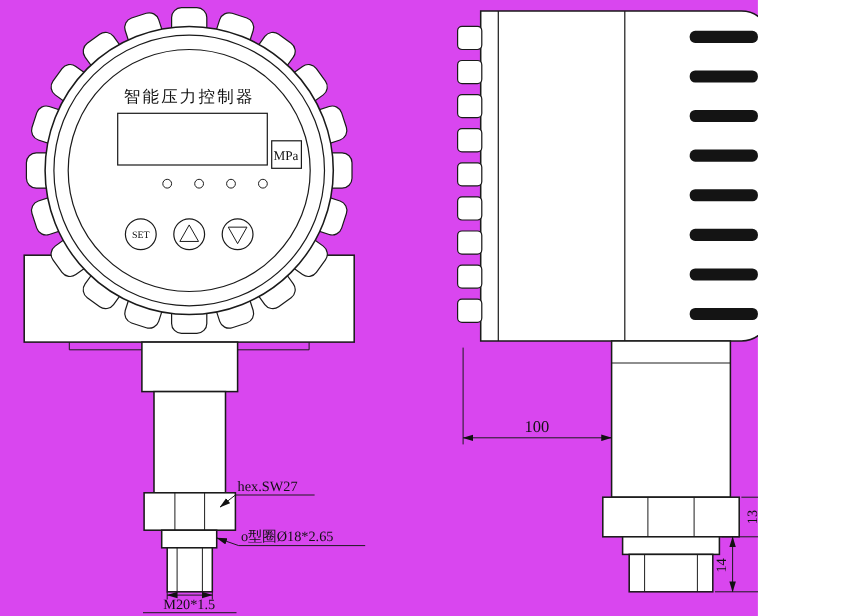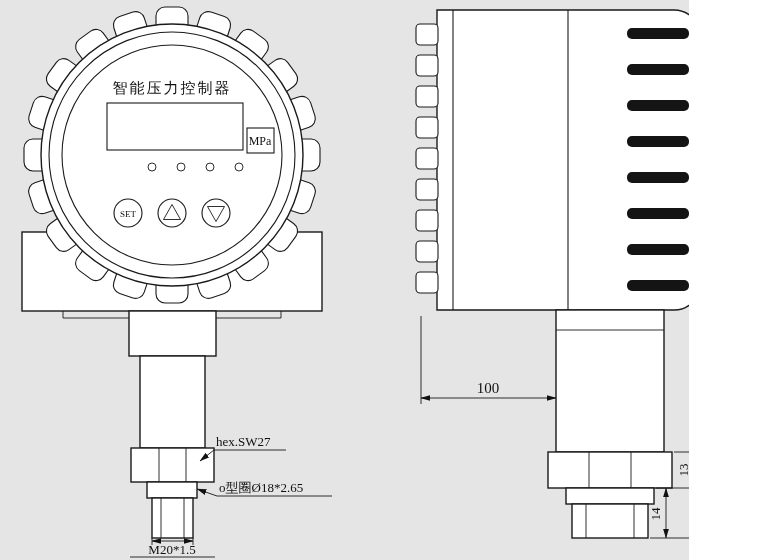--- a/index.html
+++ b/index.html
@@ -1,16 +1,16 @@
 <!DOCTYPE html>
 <html><head>
 <meta charset="utf-8">
 <style>
   html,body { margin:0; padding:0; background:#fff; }
-  #stage { position:relative; width:689px; height:560px; background:#e5e5e5; overflow:hidden; }
+  #stage { position:relative; width:689px; height:560px; background:#d946ef; overflow:hidden; }
   svg text { font-family:"Liberation Serif","DejaVu Serif",serif; fill:#111; }
   .ol   { fill:#fff; stroke:#1a1a1a; stroke-width:1.4; }
   .ol2  { fill:#fff; stroke:#1a1a1a; stroke-width:1.1; }
   .ln   { stroke:#1a1a1a; stroke-width:1.1; fill:none; }
   .thin { stroke:#1a1a1a; stroke-width:0.9; fill:none; }
   .dim  { stroke:#1a1a1a; stroke-width:0.9; fill:none; }
   .slot { fill:#141414; stroke:none; }
   .dimtxt  { font-size:15px; }
   .smdim   { font-size:13px; }
   .callout { font-size:13px; }

